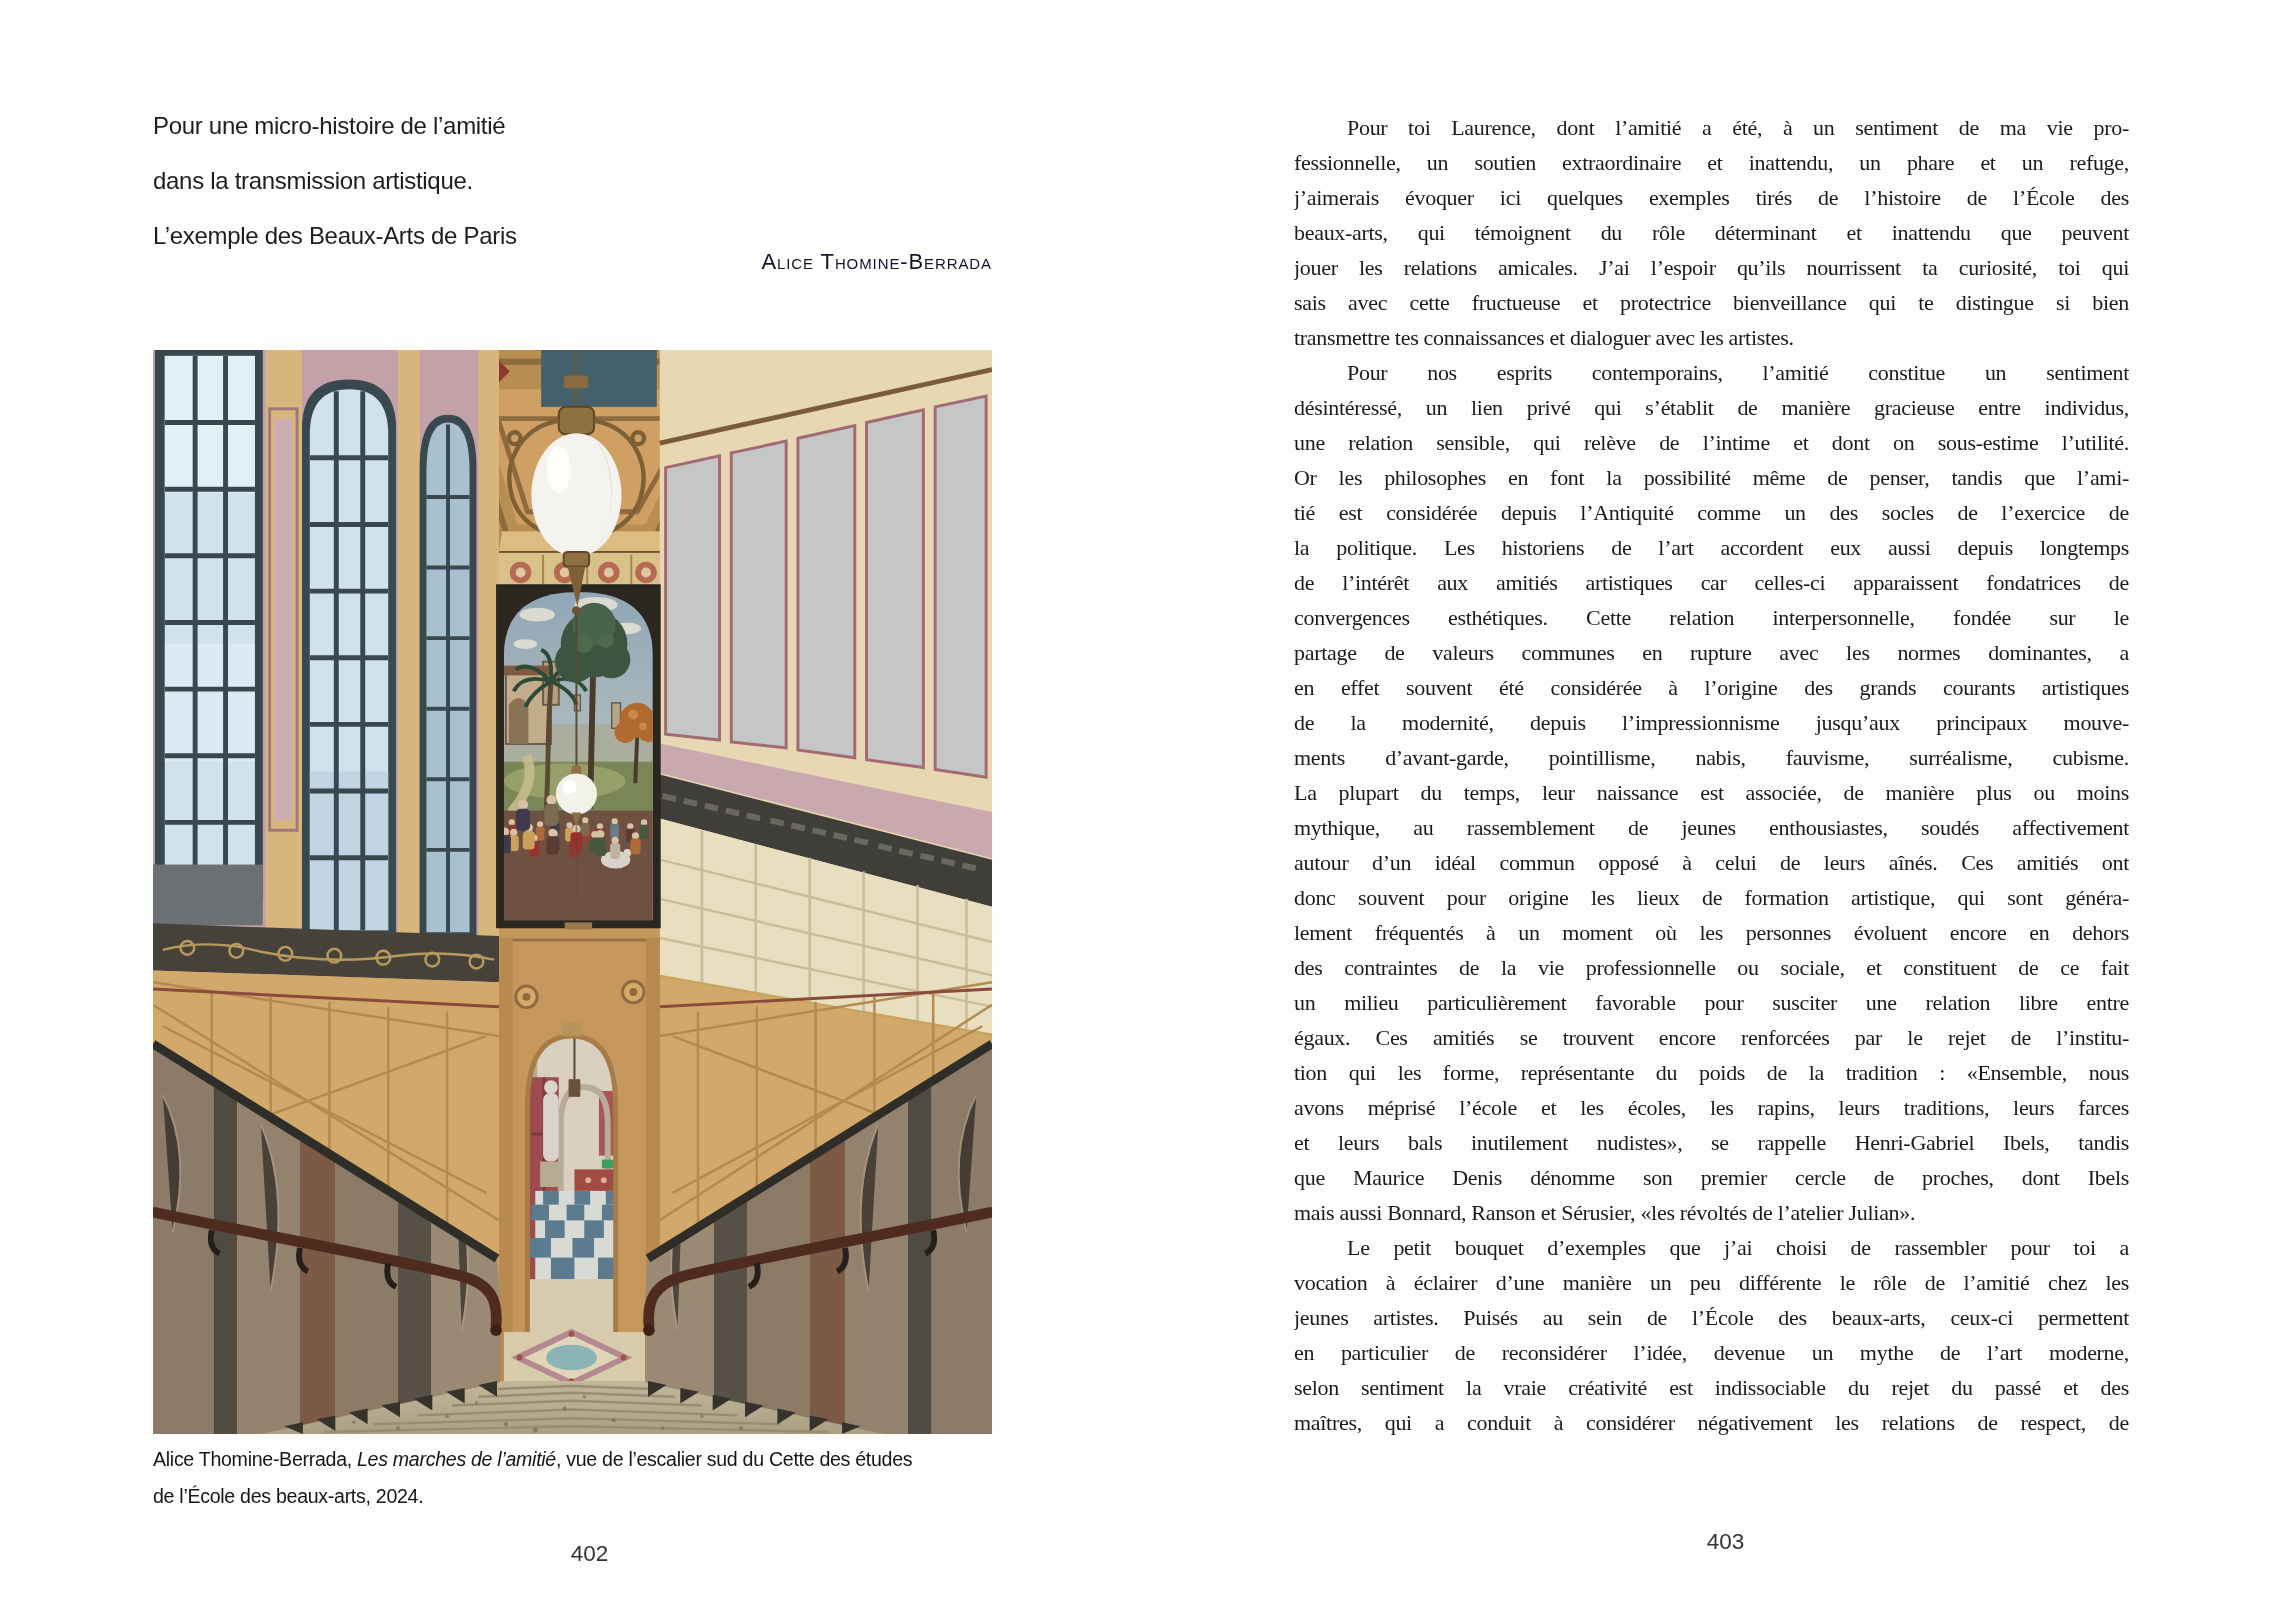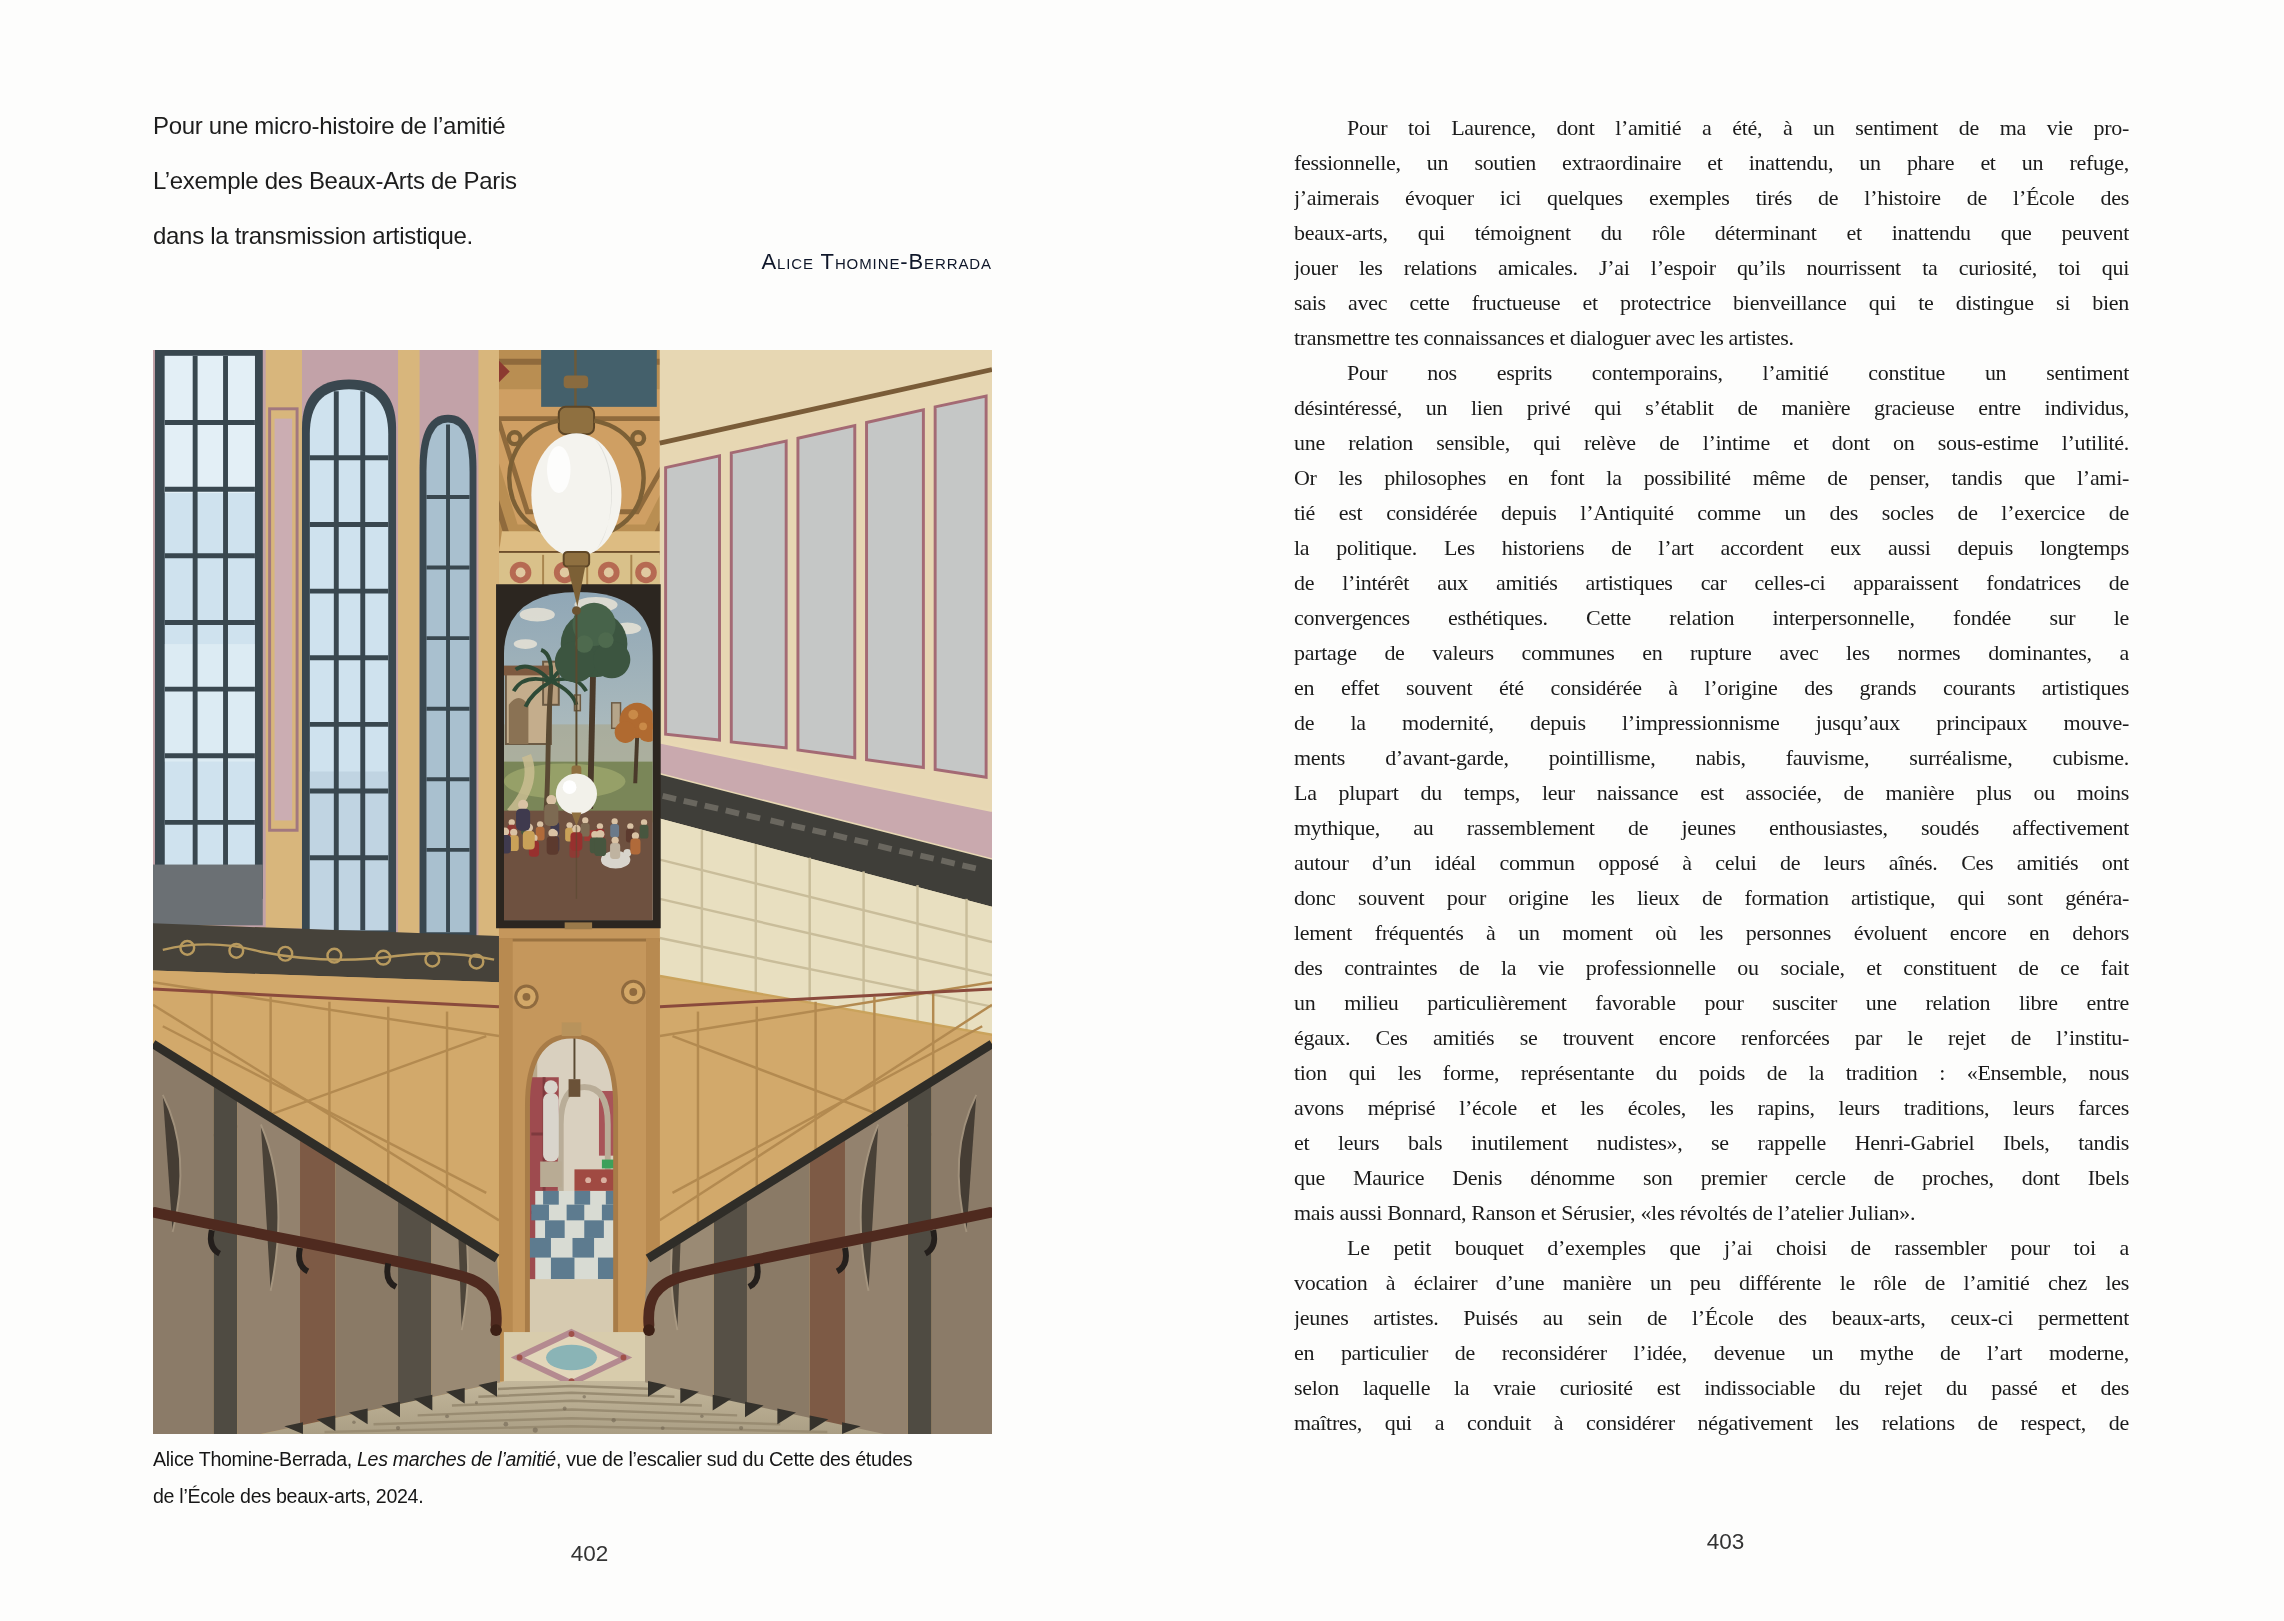--- a/index.html
+++ b/index.html
@@ -52,22 +52,22 @@
   .bline.plast{text-align-last:left;}
   .bline.indent{text-indent:53px;}
 </style>
 </head>
 <body>
 
 <div>
 
   <div class="title-block">
     <div>Pour une micro-histoire de l’amitié</div>
+    <div>dans la transmission artistique.</div>
     <div>L’exemple des Beaux-Arts de Paris</div>
-    <div>dans la transmission artistique.</div>
   </div>
 
   <div class="author-line">Alice Thomine-Berrada</div>
 
   <div class="photo-frame">
     <svg viewBox="0 0 856 1106" preserveAspectRatio="none">
       <defs>
         <linearGradient id="skyG" x1="0" y1="0" x2="0" y2="1">
           <stop offset="0" stop-color="#90a7b6"></stop>
             <stop offset="1" stop-color="#cfd3c5"></stop>
@@ -562,18 +562,18 @@
       <div class="bline">égaux. Ces amitiés se trouvent encore renforcées par le rejet de l’institu-</div>
       <div class="bline">tion qui les forme, représentante du poids de la tradition : «Ensemble, nous</div>
       <div class="bline">avons méprisé l’école et les écoles, les rapins, leurs traditions, leurs farces</div>
       <div class="bline">et leurs bals inutilement nudistes», se rappelle Henri-Gabriel Ibels, tandis</div>
       <div class="bline">que Maurice Denis dénomme son premier cercle de proches, dont Ibels</div>
       <div class="bline plast">mais aussi Bonnard, Ranson et Sérusier, «les révoltés de l’atelier Julian».</div>
       <div class="bline indent">Le petit bouquet d’exemples que j’ai choisi de rassembler pour toi a</div>
       <div class="bline">vocation à éclairer d’une manière un peu différente le rôle de l’amitié chez les</div>
       <div class="bline">jeunes artistes. Puisés au sein de l’École des beaux-arts, ceux-ci permettent</div>
       <div class="bline">en particulier de reconsidérer l’idée, devenue un mythe de l’art moderne,</div>
-      <div class="bline">selon laquelle la vraie curiosité est indissociable du rejet du passé et des</div>
+      <div class="bline">selon sentiment la vraie créativité est indissociable du rejet du passé et des</div>
       <div class="bline">maîtres, qui a conduit à considérer négativement les relations de respect, de</div>
     </div>
   <div class="pagenum right">403</div>
 </div>
 
 
 </body></html>

